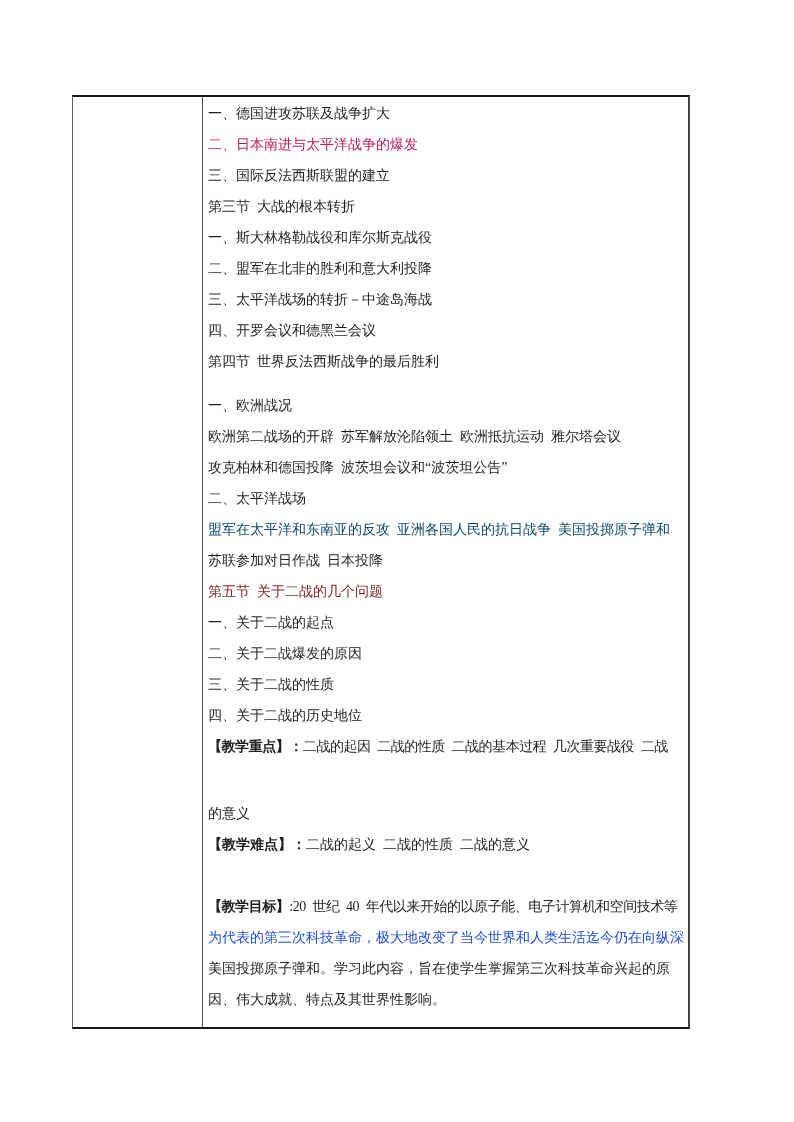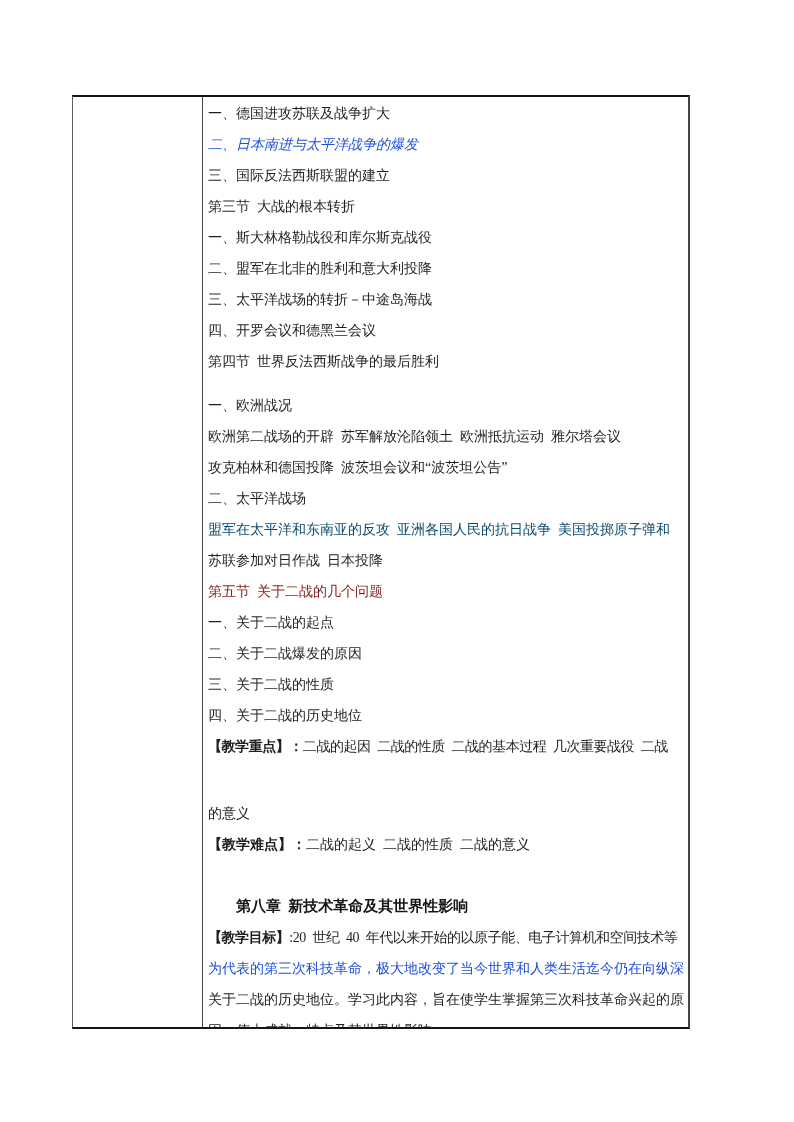--- a/index.html
+++ b/index.html
@@ -68,21 +68,21 @@
 </style>
 </head>
 <body>
 
 <div class="page" style="background: rgb(255, 255, 255);">
   <div class="doc-table">
     <div class="cell-left"></div>
     <div class="cell-right">
       <div>
           <p class="line" style="color: rgb(31, 31, 31);"><span>一、德国进攻苏联及战争扩大</span></p>
-          <p class="line" style="color: #1d4ed8; font-style: italic;"><span>二、日本南进与太平洋战争的爆发</span></p>
+          <p class="line" style="color: #be185d;"><span>二、日本南进与太平洋战争的爆发</span></p>
           <p class="line" style="color: rgb(31, 31, 31);"><span>三、国际反法西斯联盟的建立</span></p>
           <p class="line" style="color: rgb(31, 31, 31);"><span>第三节 大战的根本转折</span></p>
           <p class="line" style="color: rgb(31, 31, 31);"><span>一、斯大林格勒战役和库尔斯克战役</span></p>
           <p class="line" style="color: rgb(31, 31, 31);"><span>二、盟军在北非的胜利和意大利投降</span></p>
           <p class="line" style="color: rgb(31, 31, 31);"><span>三、太平洋战场的转折－中途岛海战</span></p>
           <p class="line" style="color: rgb(31, 31, 31);"><span>四、开罗会议和德黑兰会议</span></p>
           <p class="line" style="color: rgb(31, 31, 31);"><span>第四节 世界反法西斯战争的最后胜利</span></p>
           <p class="line" style="color: rgb(31, 31, 31); margin-top: 13px;"><span>一、欧洲战况</span></p>
           <p class="line" style="color: rgb(31, 31, 31);"><span>欧洲第二战场的开辟 苏军解放沦陷领土 欧洲抵抗运动 雅尔塔会议</span></p>
           <p class="line" style="color: rgb(31, 31, 31);"><span>攻克柏林和德国投降 波茨坦会议和“波茨坦公告”</span></p>
@@ -91,21 +91,20 @@
           <p class="line" style="color: rgb(31, 31, 31);"><span>苏联参加对日作战 日本投降</span></p>
           <p class="line" style="color: #7f1d1d;"><span>第五节 关于二战的几个问题</span></p>
           <p class="line" style="color: rgb(31, 31, 31);"><span>一、关于二战的起点</span></p>
           <p class="line" style="color: rgb(31, 31, 31);"><span>二、关于二战爆发的原因</span></p>
           <p class="line" style="color: rgb(31, 31, 31);"><span>三、关于二战的性质</span></p>
           <p class="line" style="color: rgb(31, 31, 31);"><span>四、关于二战的历史地位</span></p>
           <p class="line squeeze" style="color: rgb(31, 31, 31);"><b>【教学重点】：</b><span>二战的起因 二战的性质 二战的基本过程 几次重要战役 二战</span></p>
           <p class="line" style="color: rgb(31, 31, 31); margin-top: 36px;"><span>的意义</span></p>
           <p class="line" style="color: rgb(31, 31, 31);"><b>【教学难点】：</b><span>二战的起义 二战的性质 二战的意义</span></p>
           <p class="line blank" style="color: rgb(31, 31, 31);"><span></span></p>
-          <p class="line chapter-heading"><span>第八章 新技术革命及其世界性影响</span></p>
           <p class="line squeeze" style="color: rgb(31, 31, 31);"><b>【教学目标】</b><span>:20 世纪 40 年代以来开始的以原子能、电子计算机和空间技术等</span></p>
           <p class="line" style="color: #1d4ed8;"><span>为代表的第三次科技革命，极大地改变了当今世界和人类生活迄今仍在向纵深</span></p>
-          <p class="line" style="color: rgb(31, 31, 31);"><span>关于二战的历史地位。学习此内容，旨在使学生掌握第三次科技革命兴起的原</span></p>
+          <p class="line" style="color: rgb(31, 31, 31);"><span>美国投掷原子弹和。学习此内容，旨在使学生掌握第三次科技革命兴起的原</span></p>
           <p class="line" style="color: rgb(31, 31, 31);"><span>因、伟大成就、特点及其世界性影响。</span></p>
         </div>
     </div>
   </div>
 </div>
 
 </body></html>

